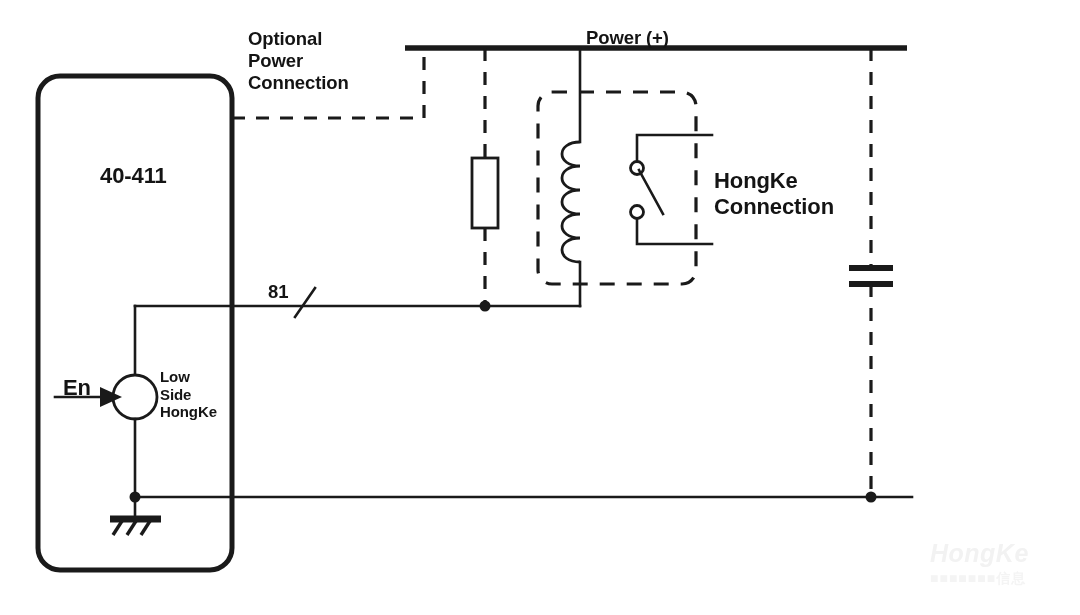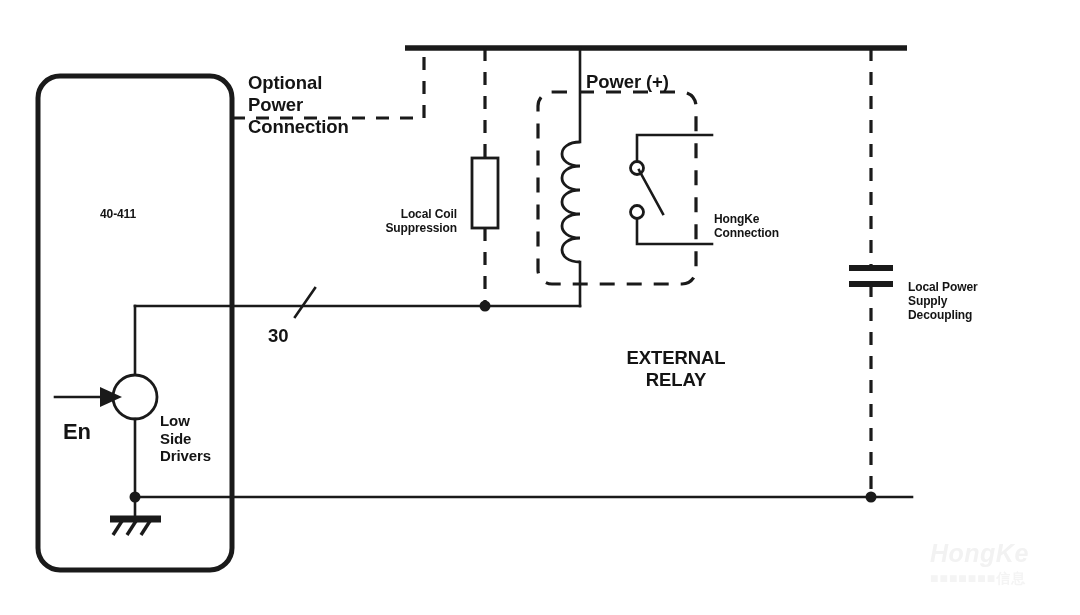--- a/index.html
+++ b/index.html
@@ -94,24 +94,23 @@
     fill: #1a1a1a;
   }
   .lbl {
     position: absolute;
     font-family: "Liberation Sans", sans-serif;
     font-weight: bold;
     color: #141414;
     line-height: 1.18;
     white-space: pre;
     letter-spacing: -0.1px;
-    margin-top: 44px;
   }
   .lbl-18 { font-size: 18.5px; }
-  .lbl-17 { font-size: 12px; }
+  .lbl-17 { font-size: 22px; }
   .lbl-16 { font-size: 22px; }
   .lbl-15 { font-size: 15px; }
   .lbl-center { text-align: center; }
   .lbl-right { text-align: right; }
 
   #label-optional-power { left: 248px; top: 28px; }
   #label-power-plus     { left: 586px; top: 27px; }
   #label-local-coil     { left: 333px; top: 163px; width: 124px; }
   #label-signal-conn    { left: 714px; top: 168px; }
   #label-chip-part      { left: 100px; top: 163px; }
@@ -211,40 +210,33 @@
     <line class="dashed" x1="871" y1="284" x2="871" y2="497"></line>
 
   </svg>
 
   <div class="lbl lbl-18" id="label-optional-power">Optional
 Power
 Connection</div>
 
   <div class="lbl lbl-18" id="label-power-plus">Power (+)</div>
 
-  <div class="lbl lbl-17 lbl-right" id="label-local-coil">Local Coil
-Suppression</div>
 
   <div class="lbl lbl-17" id="label-signal-conn">HongKe
 Connection</div>
 
   <div class="lbl lbl-17" id="label-chip-part">40-411</div>
 
-  <div class="lbl lbl-18 lbl-center" id="label-external-relay">EXTERNAL
-RELAY</div>
-
-  <div class="lbl lbl-17" id="label-local-power">Local Power
-Supply
-Decoupling</div>
-
-  <div class="lbl lbl-18" id="label-bus-width">30</div>
+
+
+  <div class="lbl lbl-18" id="label-bus-width">81</div>
 
   <div class="lbl lbl-15" id="label-low-side">Low
 Side
-Drivers</div>
+HongKe</div>
 
   <div class="lbl lbl-16" id="label-en">En</div>
 
 
   <div id="watermark">
     <div class="wm-main">HongKe</div>
     <div class="wm-sub">■■■■■■■信息</div>
   </div>
 
 </div>

